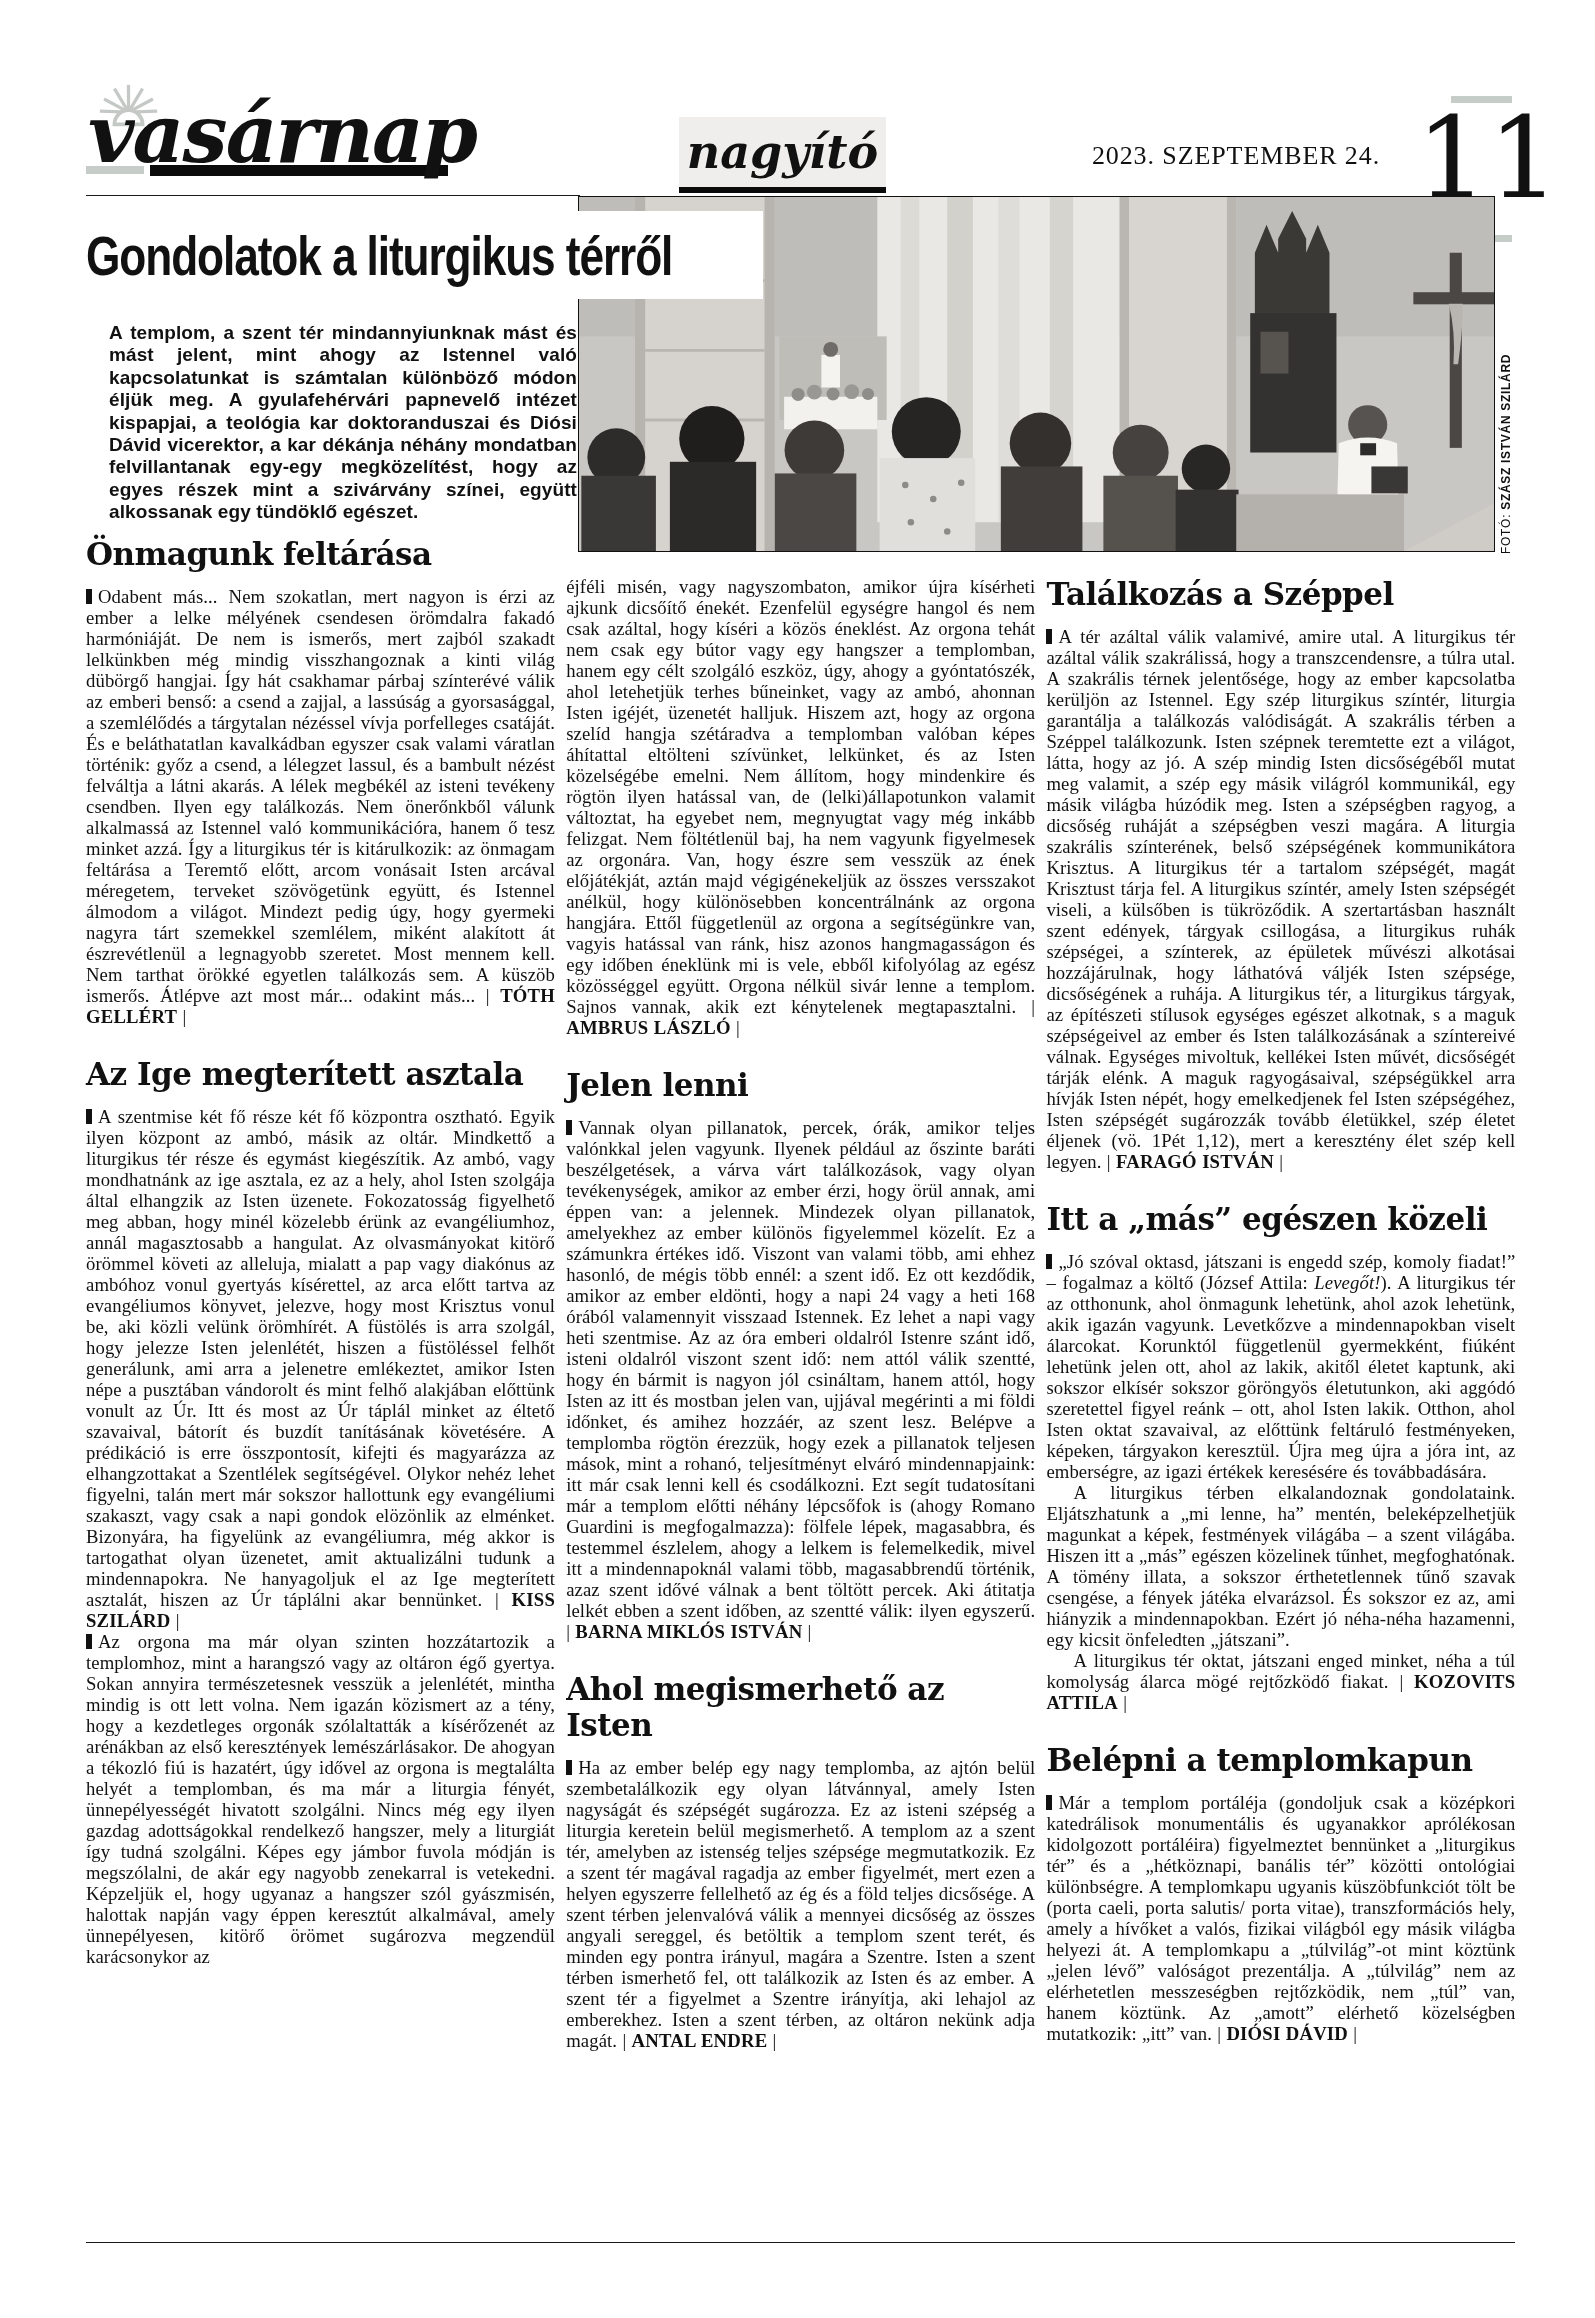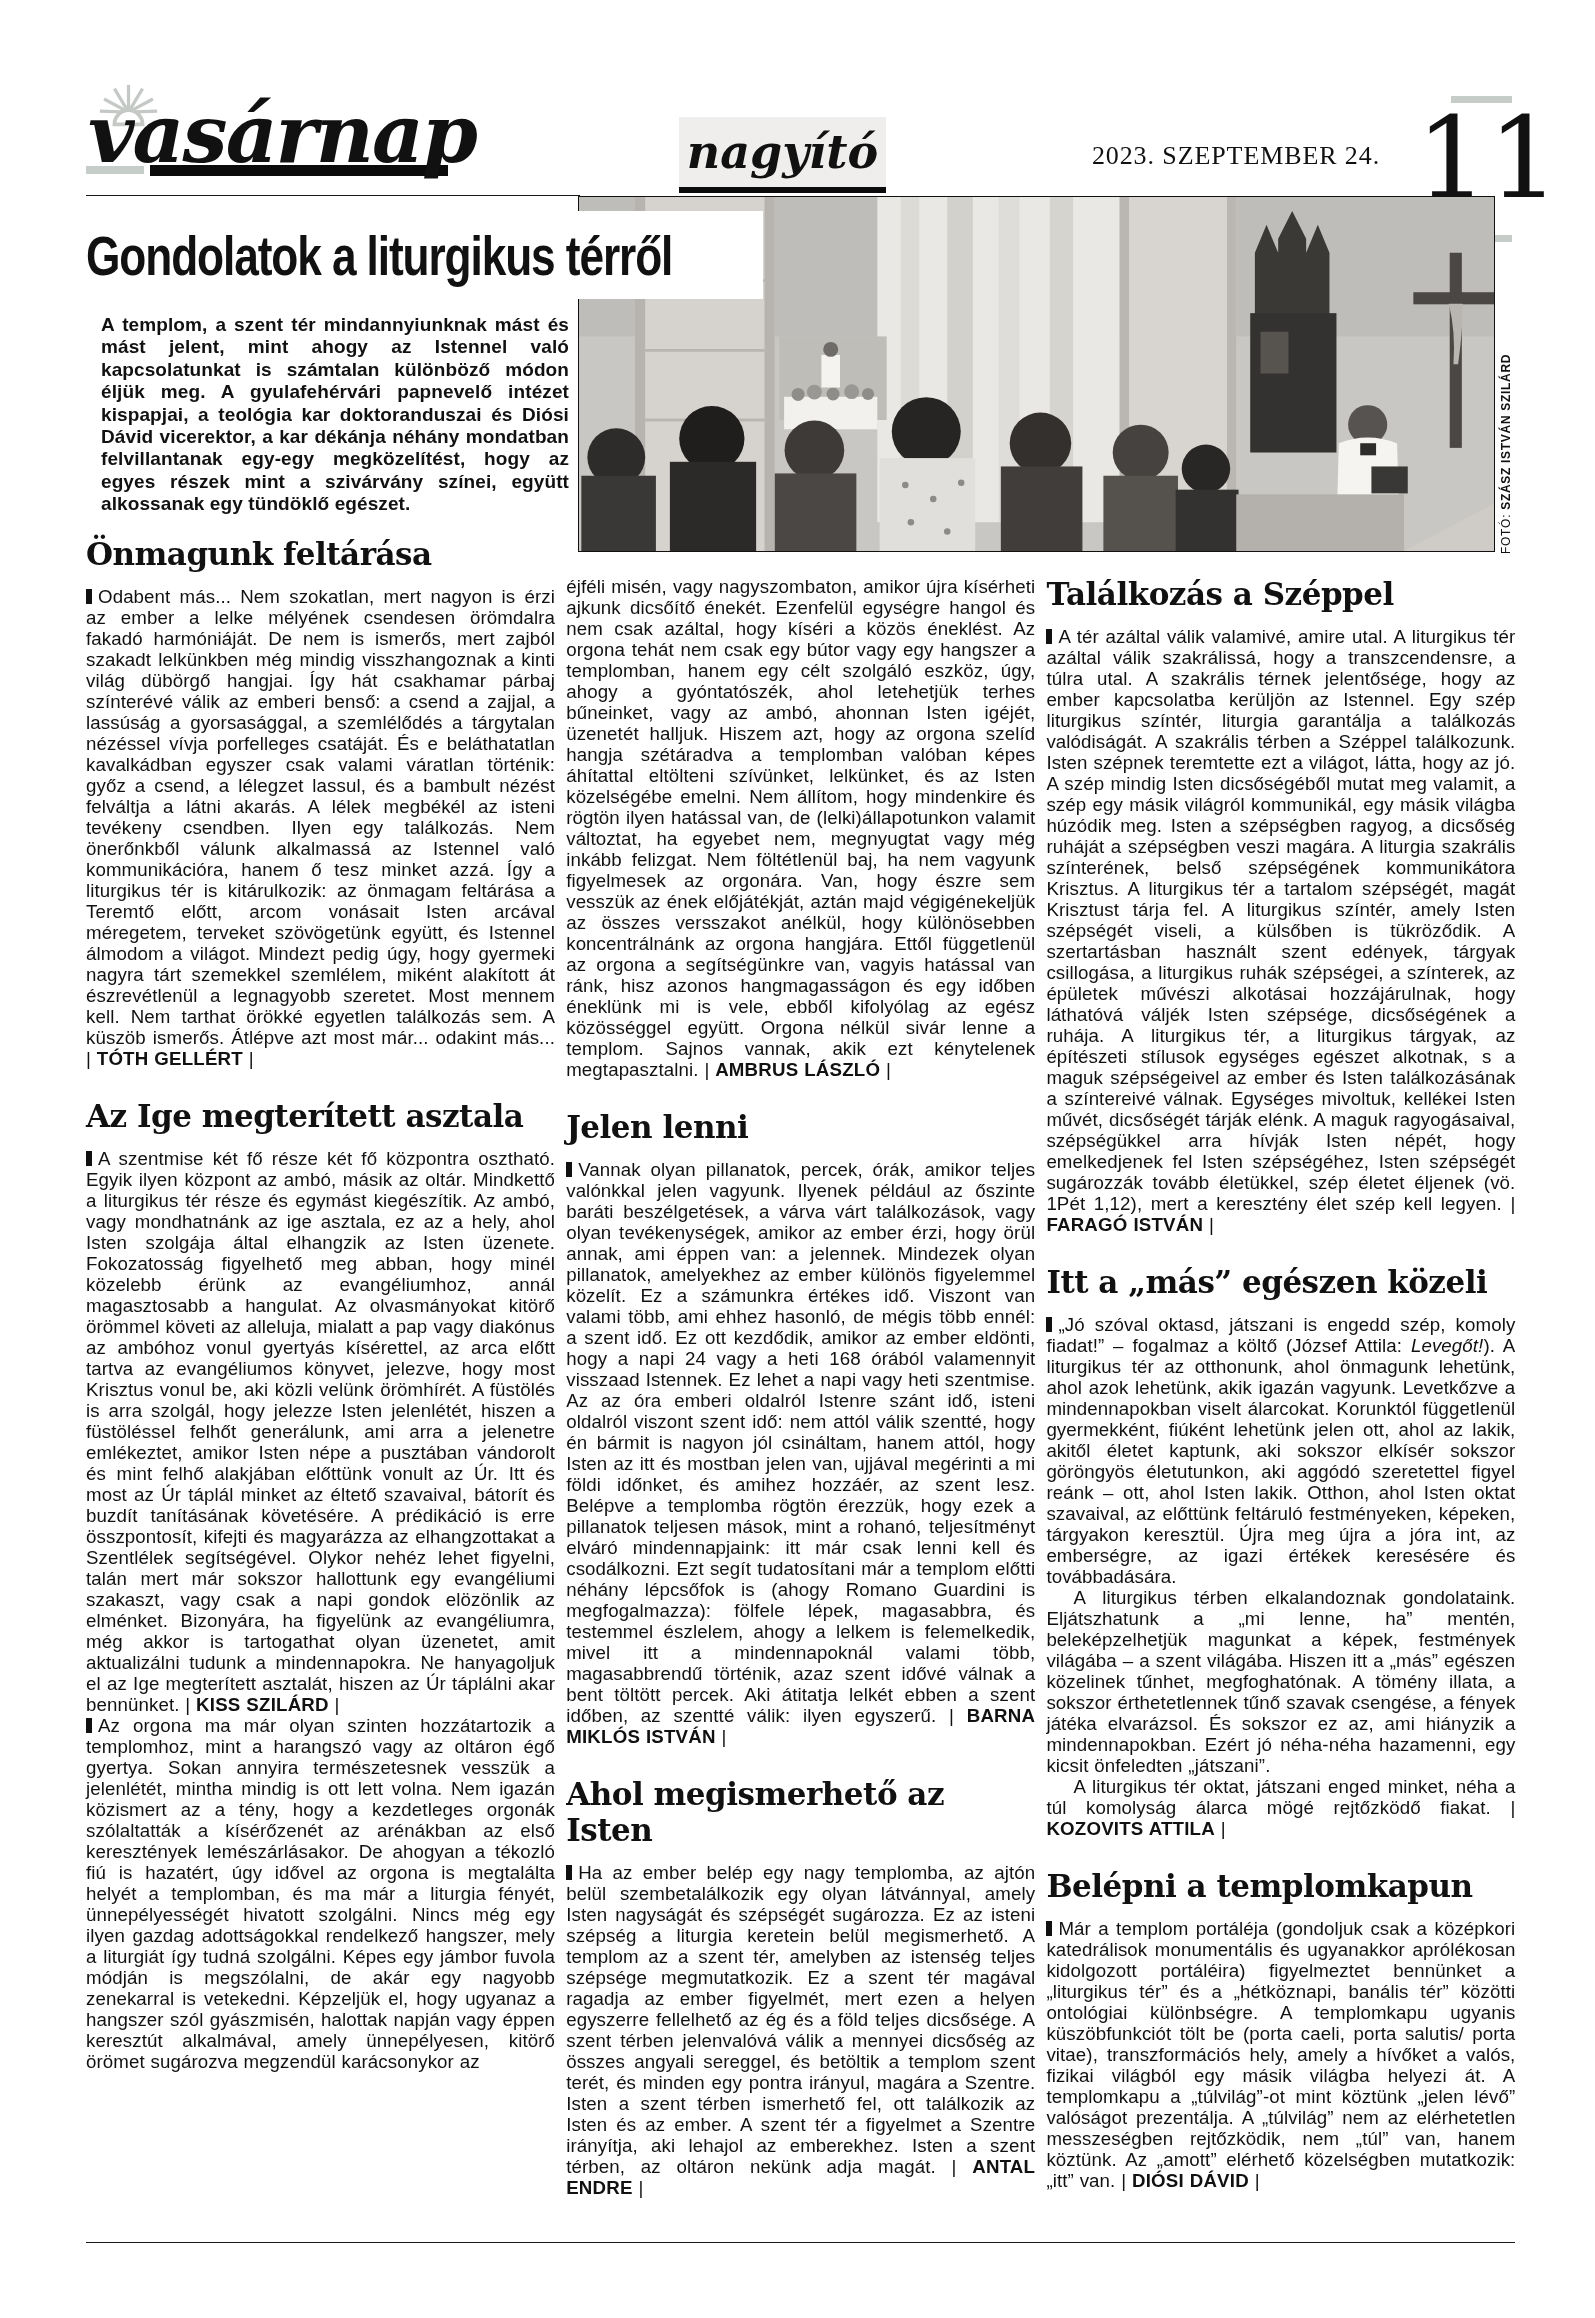--- a/index.html
+++ b/index.html
@@ -31,32 +31,32 @@
   .photo svg{display:block;width:100%;height:100%;}
   .photo-credit{position:absolute;left:1499px;top:554px;transform:rotate(-90deg);
          transform-origin:0 0;white-space:nowrap;font-size:12px;letter-spacing:0.7px;z-index:2;}
   .photo-credit b{font-weight:bold;}
 
   
   .headline-box{position:absolute;left:86px;top:211px;width:677px;height:88px;background:#fff;
          z-index:3;display:flex;align-items:center;}
   .headline-box h1{margin:0;font-size:56px;font-weight:bold;letter-spacing:-1.4px;white-space:nowrap;
          transform:scaleX(0.79);transform-origin:left center;}
-  .lead{position:absolute;left:93px;top:306px;width:468px;margin:8px;font-size:19px;line-height:22.4px;
+  .lead{position:absolute;left:93px;top:306px;width:468px;margin:16px;font-size:19px;line-height:22.4px;
          font-weight:bold;text-align:justify;letter-spacing:0.1px;z-index:3;}
 
   
   .cols{position:absolute;left:86px;top:536px;width:1430px;display:flex;gap:11.2px;z-index:2;}
   .col{width:469px;}
   .col.c2,.col.c3{padding-top:40px;}
   .col h2{font-family:"DejaVu Serif",serif;font-weight:bold;font-size:31px;letter-spacing:-0.5px;
          margin:29px 0 14px 0;}
   .col section:first-child h2{margin-top:0;}
   .col p{margin:0;font-size:18.7px;line-height:21px;text-align:justify;
-         letter-spacing:0.1px;word-spacing:0.5px;hyphens:auto;}
+         letter-spacing:0.1px;word-spacing:0.5px;hyphens:auto;font-family:Liberation Serif, serif;}
   .col p.ind{text-indent:27px;}
   .pmark{display:inline-block;width:6px;height:15px;background:#111;margin-right:6px;vertical-align:-1.4px;}
   .sig b{font-weight:bold;letter-spacing:0.2px;}
   .sig .bar{font-weight:400;}
   .em{font-style:italic;}
 </style>
 </head>
 <body>
 
 <div class="page">

